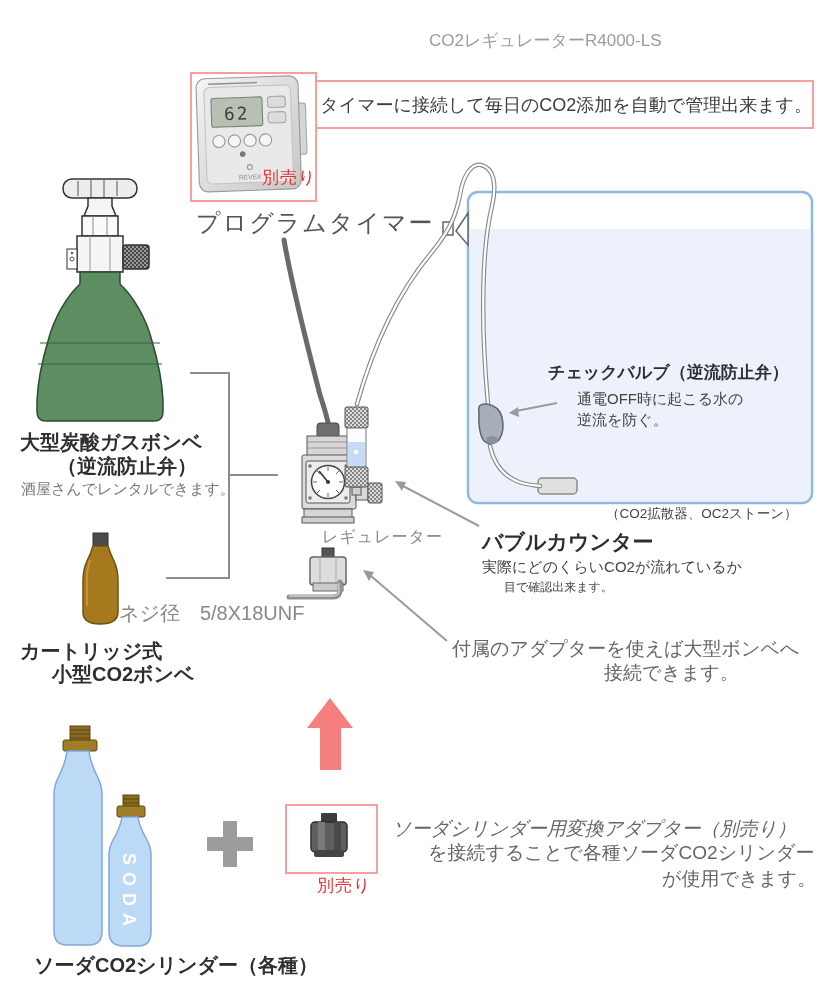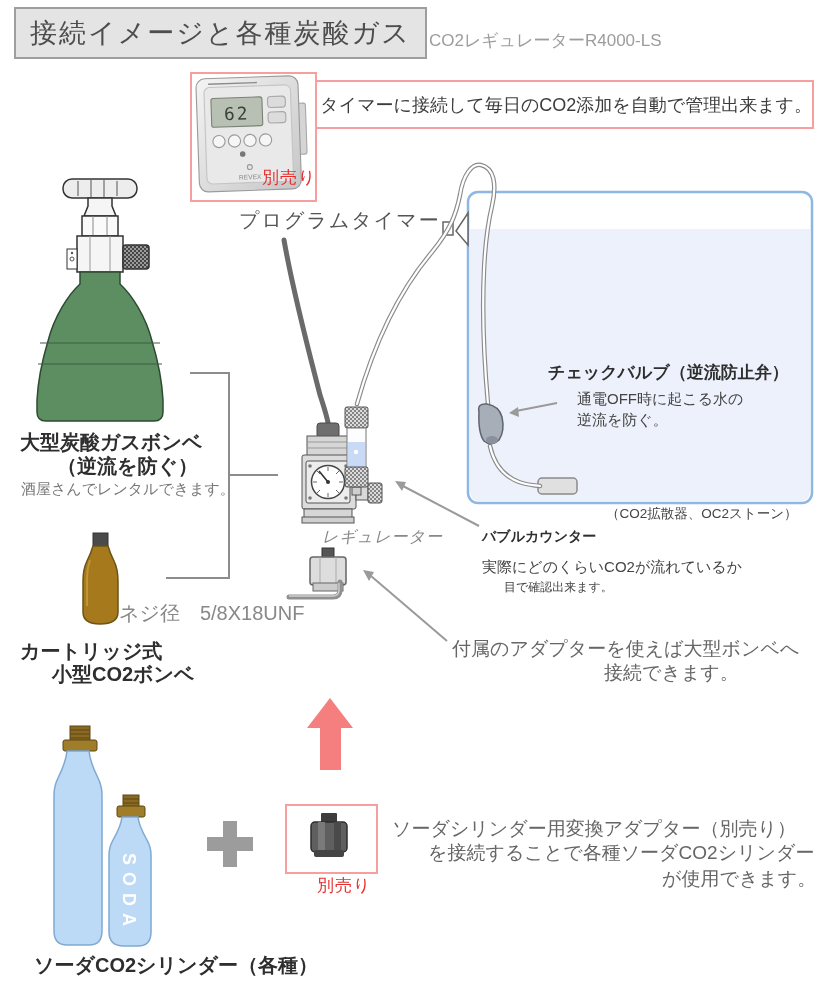--- a/index.html
+++ b/index.html
@@ -7,41 +7,41 @@
         font-family:"Liberation Sans","DejaVu Sans",sans-serif;}
   .abs{position:absolute;}
   #title-box{left:14px;top:7px;padding:6px 14px;background:#e4e4e4;border:2px solid #9e9e9e;
              font-size:27px;letter-spacing:2px;color:#4d4d4d;z-index:3;}
   #product-name{left:429px;top:29px;font-size:17px;color:#9c9c9c;z-index:3;}
   #callout-box{left:301px;top:80px;width:509px;height:45px;background:#fff;border:2px solid #f79f9f;
                display:flex;align-items:center;justify-content:flex-end;font-size:18px;color:#3c3c3c;z-index:2;}
   #timer-box{left:190px;top:72px;width:123px;height:126px;background:#fff;border:2px solid #f79f9f;z-index:3;}
   .sold-sep{color:#e62e2e;font-size:17px;font-weight:normal;letter-spacing:1px;z-index:4;}
   #timer-sold{left:262px;top:166px;}
-  #timer-label{left:196px;top:207px;font-size:20px;color:#555;letter-spacing:2px;z-index:3;margin-left:43px;}
+  #timer-label{left:196px;top:207px;font-size:24px;color:#555;letter-spacing:2px;z-index:3;}
   .t-bold{font-weight:600;color:#2e2e2e;}
   #ltank-title{left:20px;top:429px;font-size:20px;z-index:3;}
   #ltank-sub{left:57px;top:453px;font-size:20px;z-index:3;}
   #ltank-note{left:13px;top:480px;font-size:15px;color:#777;z-index:3;margin-left:8px;}
   #screw-spec{left:119px;top:600px;font-size:20px;color:#888;z-index:3;}
   #cart1{left:20px;top:638px;font-size:20px;z-index:3;}
   #cart2{left:52px;top:661px;font-size:20px;z-index:3;}
-  #reg-label{left:322px;top:527px;font-size:16px;color:#888;letter-spacing:1px;z-index:3;font-style:italic;}
+  #reg-label{left:322px;top:527px;font-size:16px;color:#888;letter-spacing:1px;z-index:3;}
   #cv-title{left:548px;top:361px;font-size:17px;z-index:3;}
   #cv-d1{left:577px;top:390px;font-size:15px;color:#444;z-index:3;}
   #cv-d2{left:577px;top:411px;font-size:15px;color:#444;z-index:3;}
   #df-title{left:588px;top:444px;font-size:18px;color:#333;z-index:3;}
   #df-sub{left:606px;top:478px;font-size:13.5px;color:#444;z-index:3;margin-top:27px;}
-  #bc-title{left:482px;top:528px;font-size:14px;z-index:3;}
+  #bc-title{left:482px;top:528px;font-size:21px;z-index:3;}
   #bc-d1{left:482px;top:558px;font-size:15px;color:#444;z-index:3;}
   #bc-d2{left:504px;top:579px;font-size:12px;color:#444;z-index:3;}
   .note{font-size:19px;color:#666;z-index:3;}
   #ad-l1{left:452px;top:636px;}
   #ad-l2{left:604px;top:660px;}
-  #soda-l1{left:392px;top:816px;}
+  #soda-l1{left:392px;top:816px;font-style:italic;}
   #soda-l2{left:428px;top:840px;}
   #soda-l3{left:662px;top:866px;}
   #soda-box{left:285px;top:804px;width:89px;height:66px;background:#fff;border:2px solid #f79f9f;z-index:2;}
   #soda-sold{left:317px;top:874px;}
   #soda-label{left:34px;top:952px;font-size:20px;z-index:3;}
   #soda-vert{left:139px;top:853px;transform-origin:0 0;transform:rotate(90deg);
              font-size:18px;font-weight:bold;color:#fff;letter-spacing:7px;white-space:nowrap;z-index:3;}
   #diagram-svg{left:0;top:0;z-index:1;}
 </style>
 </head>
@@ -198,21 +198,20 @@
       <rect x="63" y="740" width="34" height="11" rx="2" fill="#a07d28" stroke="#5e4716"></rect>
       <path d="M71,751 L89,751 C90,762 94,770 98,778 Q102,786 102,795 L102,931 Q102,945 89,945 L67,945 Q54,945 54,931 L54,795 Q54,786 58,778 C62,770 66,762 67,751 Z" fill="#bcd9f6" stroke="#7fa9d4" stroke-width="1.5"></path>
       <rect x="123" y="795" width="16" height="12" fill="#8a6a20" stroke="#5e4716"></rect>
       <line x1="123" y1="799" x2="139" y2="799" stroke="#5e4716"></line>
       <line x1="123" y1="803" x2="139" y2="803" stroke="#5e4716"></line>
       <rect x="117" y="806" width="28" height="11" rx="2" fill="#a07d28" stroke="#5e4716"></rect>
       <path d="M124,817 L138,817 C139,826 143,833 147,840 Q151,847 151,855 L151,932 Q151,946 138,946 L124,946 Q109,946 109,932 L109,855 Q109,847 113,840 C117,833 121,826 122,817 Z" fill="#bcd9f6" stroke="#7fa9d4" stroke-width="1.5"></path>
     </g>
   </svg>
 
-  <div id="title-box" class="abs">接続イメージと各種炭酸ガス</div>
   <div id="product-name" class="abs">CO2レギュレーターR4000-LS</div>
 
   <div id="callout-box" class="abs">
     <span>タイマーに接続して毎日のCO2添加を自動で管理出来ます。</span>
   </div>
   <div id="timer-box" class="abs">
     <svg width="119" height="122" viewBox="0 0 107 110">
       <defs>
         <linearGradient id="tg" x1="0" y1="0" x2="1" y2="1">
           <stop offset="0" stop-color="#f4f4f4"></stop>
@@ -237,21 +236,21 @@
         <circle cx="45" cy="72" r="2.5" fill="#777"></circle>
         <circle cx="51" cy="84" r="2.2" fill="none" stroke="#999"></circle>
         <text x="51" y="95" text-anchor="middle" font-size="6" fill="#8a8a8a">REVEX</text>
       </g>
     </svg>
   </div>
   <div id="timer-sold" class="abs sold-sep">別売り</div>
   <div id="timer-label" class="abs">プログラムタイマー</div>
 
   <div id="ltank-title" class="abs t-bold">大型炭酸ガスボンベ</div>
-  <div id="ltank-sub" class="abs t-bold">（逆流を防ぐ）</div>
+  <div id="ltank-sub" class="abs t-bold">（逆流防止弁）</div>
   <div id="ltank-note" class="abs">酒屋さんでレンタルできます。</div>
 
   <div id="screw-spec" class="abs">ネジ径　5/8X18UNF</div>
   <div id="cart1" class="abs t-bold">カートリッジ式</div>
   <div id="cart2" class="abs t-bold">小型CO2ボンベ</div>
 
   <div id="reg-label" class="abs">レギュレーター</div>
 
   <div id="cv-title" class="abs t-bold">チェックバルブ（逆流防止弁）</div>
   <div id="cv-d1" class="abs">通電OFF時に起こる水の</div>

